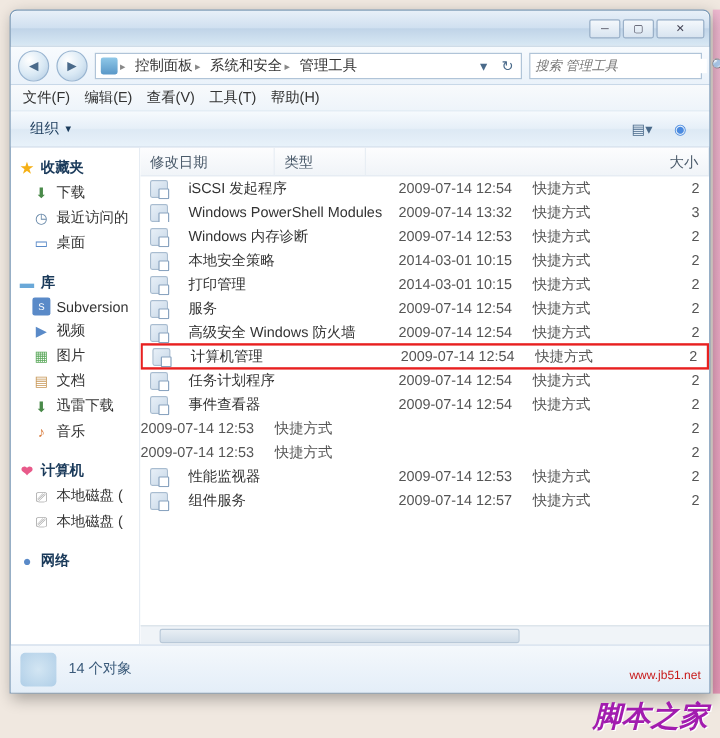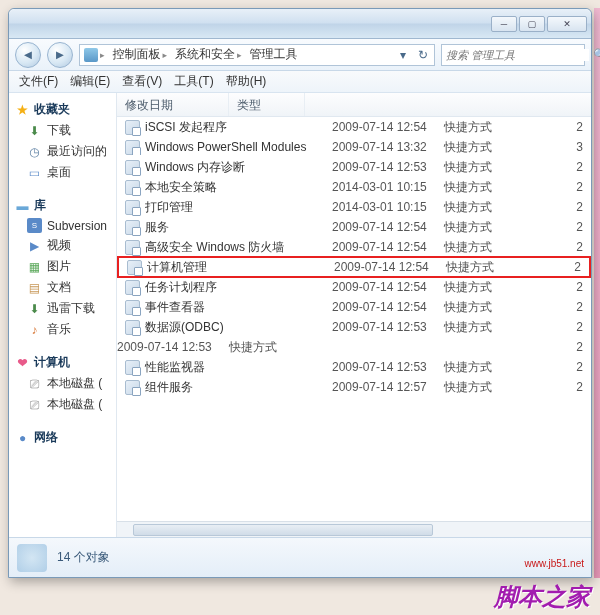--- a/index.html
+++ b/index.html
@@ -48,21 +48,21 @@
 .content { flex: 1; display: flex; flex-direction: column; background: #fff; overflow: hidden; }
 .columns { display: flex; height: 24px; background: linear-gradient(#fdfdfe,#f0f4f8); border-bottom: 1px solid #e0e8f0; font-size: 12px; color: #4a5a6a; }
 .col { padding: 4px 8px; border-right: 1px solid #e8eef4; cursor: pointer; overflow: hidden; white-space: nowrap; }
 .col-name { width: 215px; }
 .col-date { width: 112px; }
 .col-type { width: 76px; }
 .col-size { flex: 1; text-align: right; }
 .rows { flex: 1; overflow-y: auto; overflow-x: hidden; font-size: 12px; }
 .row { display: flex; height: 20px; align-items: center; cursor: pointer; color: #333; }
 .row.hl { border: 2px solid #e82020; height: 22px; margin: -1px 0; }
-.cell-name { width: 215px; padding-left: 8px; display: flex; align-items: center; gap: 5px; overflow: hidden; white-space: nowrap; }
+.cell-name { width: 215px; padding-left: 8px; display: flex; align-items: center; gap: 17px; overflow: hidden; white-space: nowrap; }
 .cell-date { width: 112px; color: #555; white-space: nowrap; }
 .cell-type { width: 76px; color: #555; white-space: nowrap; }
 .cell-size { flex: 1; text-align: right; padding-right: 8px; color: #555; }
 .file-ico { width: 15px; height: 15px; flex-shrink: 0; background: linear-gradient(135deg,#e8f0f8,#c8d8e8); border: 1px solid #a8bcd0; border-radius: 2px; position: relative; }
 .file-ico::after { content: ""; position: absolute; bottom: -2px; right: -2px; width: 7px; height: 7px; background: #fff; border: 1px solid #8aa4c0; border-radius: 1px; font-size: 6px; }
 .hscroll { height: 16px; background: #f0f4f8; border-top: 1px solid #d8e0e8; position: relative; }
 .hscroll-thumb { position: absolute; left: 16px; top: 2px; width: 300px; height: 12px; background: linear-gradient(#e8eef4,#d0dce8); border: 1px solid #b8c8d8; border-radius: 2px; }
 .statusbar { height: 40px; background: linear-gradient(#f4f8fc,#e4eef8); border-top: 1px solid #c8d8e8; display: flex; align-items: center; padding: 0 8px; gap: 10px; font-size: 12px; color: #3a5a7a; }
 .stat-ico { width: 30px; height: 28px; background: radial-gradient(circle,#c8e0f0,#98c0e0); border-radius: 4px; opacity: .7; }
 .watermark { position: absolute; bottom: 2px; right: 10px; font-family: "STKaiti","KaiTi",serif; font-size: 24px; font-style: italic; font-weight: bold; color: #a21caf; text-shadow: 1px 1px 0 #fff; }
@@ -115,20 +115,29 @@
   </div>
 
   <div class="menubar" id="menubar">
       <span class="menuitem">文件(F)</span>
       <span class="menuitem">编辑(E)</span>
       <span class="menuitem">查看(V)</span>
       <span class="menuitem">工具(T)</span>
       <span class="menuitem">帮助(H)</span>
     </div>
 
+  <div class="toolbar">
+    <div class="org-btn">
+      <span>组织</span>
+      <span style="font-size:8px">▼</span>
+    </div>
+    <div class="tbspacer"></div>
+    <div class="viewbtn">▤▾</div>
+    <div class="viewbtn" style="color:#4a8ae0">◉</div>
+  </div>
 
   <div class="body">
     <div class="sidebar" id="sidebar">
         <div class="sb-group">
           <div class="sb-head">
             <span class="ico ico-star">★</span>
             <span>收藏夹</span>
           </div>
           <div class="sb-item">
             <span class="ico ico-dl">⬇</span>
@@ -191,20 +200,21 @@
           <div class="sb-head">
             <span class="ico ico-net">●</span>
             <span>网络</span>
           </div>
         </div>
       </div>
     <div class="content">
       <div class="columns">
         <div class="col col-date">修改日期</div>
         <div class="col col-type">类型</div>
+        <div class="col col-size">大小</div>
       </div>
       <div class="rows" id="rows">
           <div class="row">
             <div class="cell-name">
               <span class="file-ico"></span>
               <span>iSCSI 发起程序</span>
             </div>
             <div class="cell-date">2009-07-14 12:54</div>
             <div class="cell-type">快捷方式</div>
             <div class="cell-size">2</div>
@@ -284,24 +294,20 @@
           <div class="row">
             <div class="cell-name">
               <span class="file-ico"></span>
               <span>事件查看器</span>
             </div>
             <div class="cell-date">2009-07-14 12:54</div>
             <div class="cell-type">快捷方式</div>
             <div class="cell-size">2</div>
           </div>
           <div class="row">
-            <div class="cell-name">
-              <span class="file-ico"></span>
-              <span>数据源(ODBC)</span>
-            </div>
             <div class="cell-date">2009-07-14 12:53</div>
             <div class="cell-type">快捷方式</div>
             <div class="cell-size">2</div>
           </div>
           <div class="row">
             <div class="cell-date">2009-07-14 12:53</div>
             <div class="cell-type">快捷方式</div>
             <div class="cell-size">2</div>
           </div>
           <div class="row">

